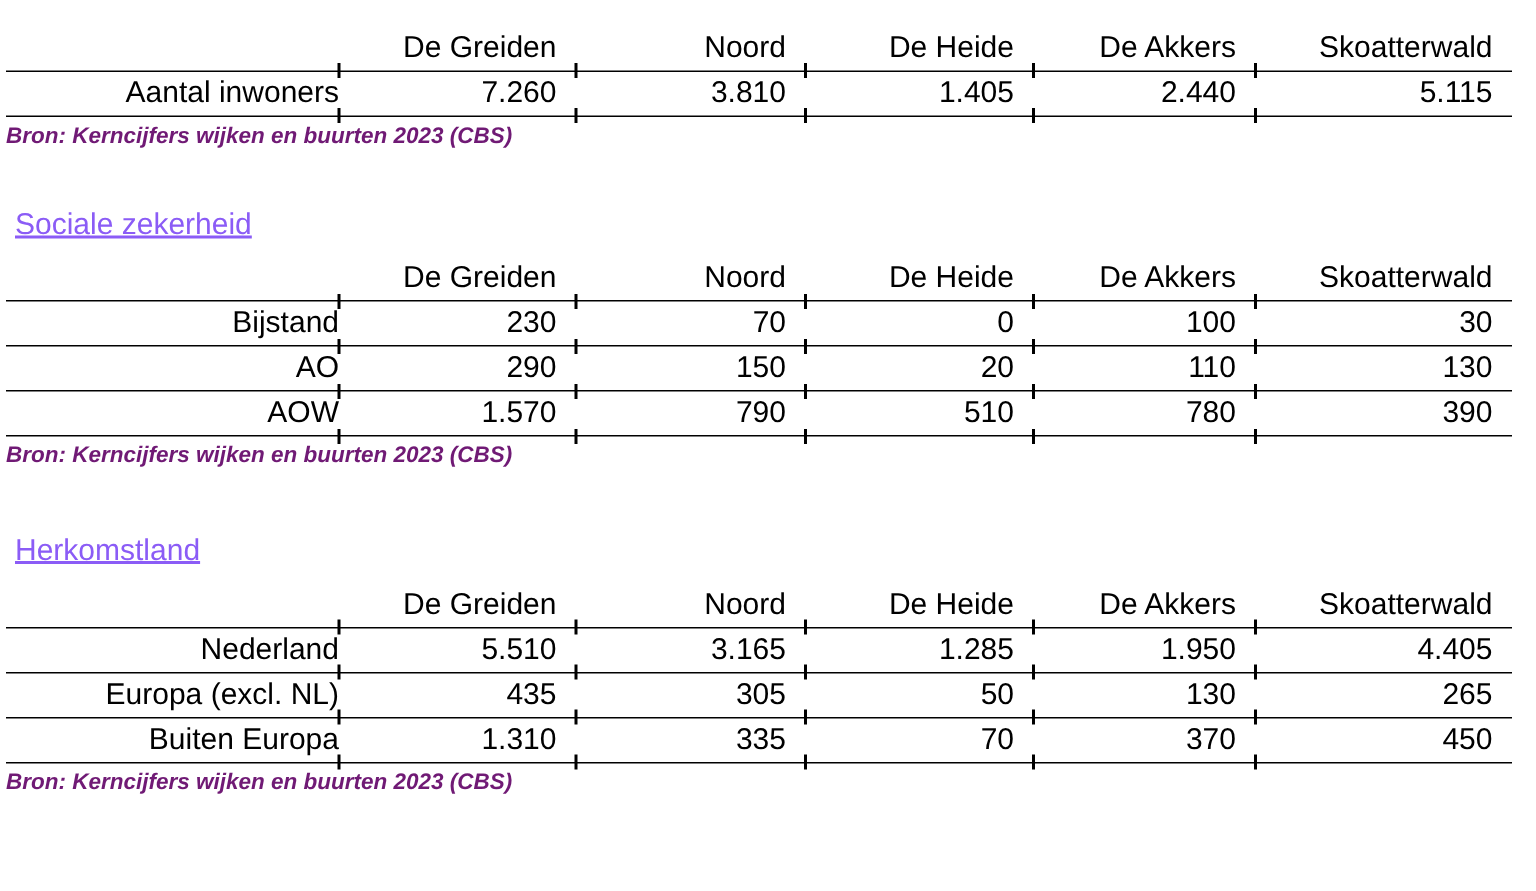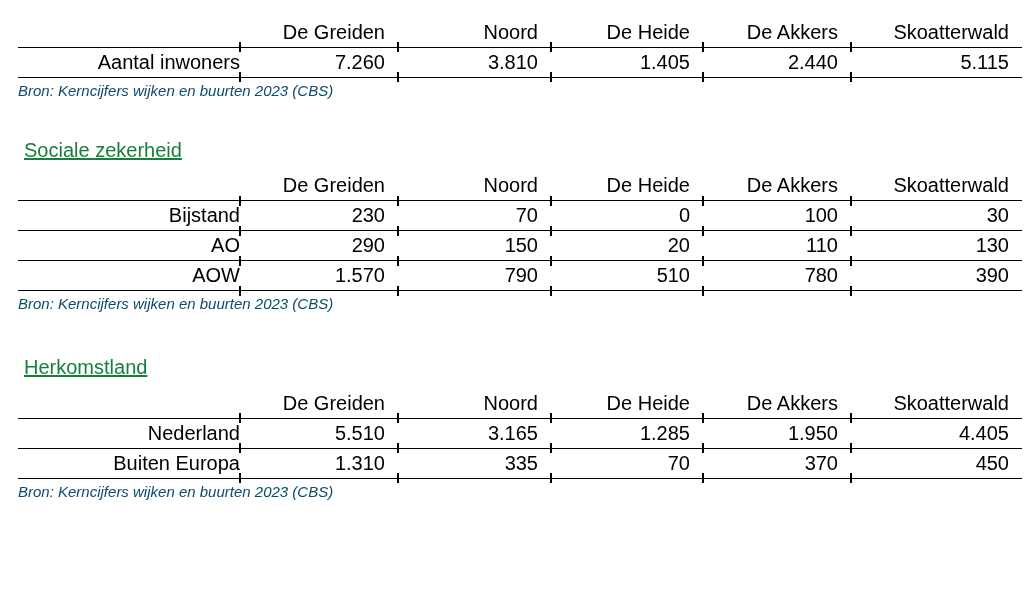--- a/index.html
+++ b/index.html
@@ -1,18 +1,18 @@
 <!DOCTYPE html>
 <html><head>
 <meta charset="utf-8">
 <style>
   * { margin: 0; padding: 0; box-sizing: border-box; }
   html, body { width: 1024px; height: 594px; background: #ffffff; overflow: hidden; }
   body { font-family: "Liberation Sans", sans-serif; color: #000000; }
-  .page { padding: 20px 10px 0 18px; }
+  .page { padding: 20px 10px 0 4px; }
 
   table { border-collapse: collapse; table-layout: fixed; width: 1004px; font-size: 20px; }
   col.c0 { width: 222px; }
   col.c1 { width: 158px; }
   col.c2 { width: 153px; }
   col.c3 { width: 152px; }
   col.c4 { width: 148px; }
   col.c5 { width: 171px; }
 
   th, td { font-weight: normal; border-bottom: 1.5px solid #000; position: relative; white-space: nowrap; }
@@ -31,27 +31,28 @@
     width: 1.5px;
     height: 10px;
     background: #000;
   }
 
   .section-heading {
     font-size: 20px;
     font-weight: normal;
     text-decoration: underline;
     margin: 0 0 12px 6px;
-    color: #15803d;
+    color: #8b5cf6;
   }
   .source-note {
     font-style: italic;
     font-size: 15px;
     margin: 4px 0 0 0;
-    color: #0c4a6e;
+    color: #701a75;
+    font-weight: bold;
   }
   .section-2 { margin-top: 40px; }
   .section-3 { margin-top: 44px; }
 </style>
 </head>
 <body>
 
 <div class="page">
 
   <section class="table-block section-1">
@@ -163,20 +164,28 @@
       <tbody>
         <tr>
           <td class="label-cell">Nederland</td>
           <td class="num tick">5.510</td>
           <td class="num tick">3.165</td>
           <td class="num tick">1.285</td>
           <td class="num tick">1.950</td>
           <td class="num tick">4.405</td>
         </tr>
         <tr>
+          <td class="label-cell">Europa (excl. NL)</td>
+          <td class="num tick">435</td>
+          <td class="num tick">305</td>
+          <td class="num tick">50</td>
+          <td class="num tick">130</td>
+          <td class="num tick">265</td>
+        </tr>
+        <tr>
           <td class="label-cell">Buiten Europa</td>
           <td class="num tick">1.310</td>
           <td class="num tick">335</td>
           <td class="num tick">70</td>
           <td class="num tick">370</td>
           <td class="num tick">450</td>
         </tr>
       </tbody>
     </table>
     <p class="source-note">Bron: Kerncijfers wijken en buurten 2023 (CBS)</p>

